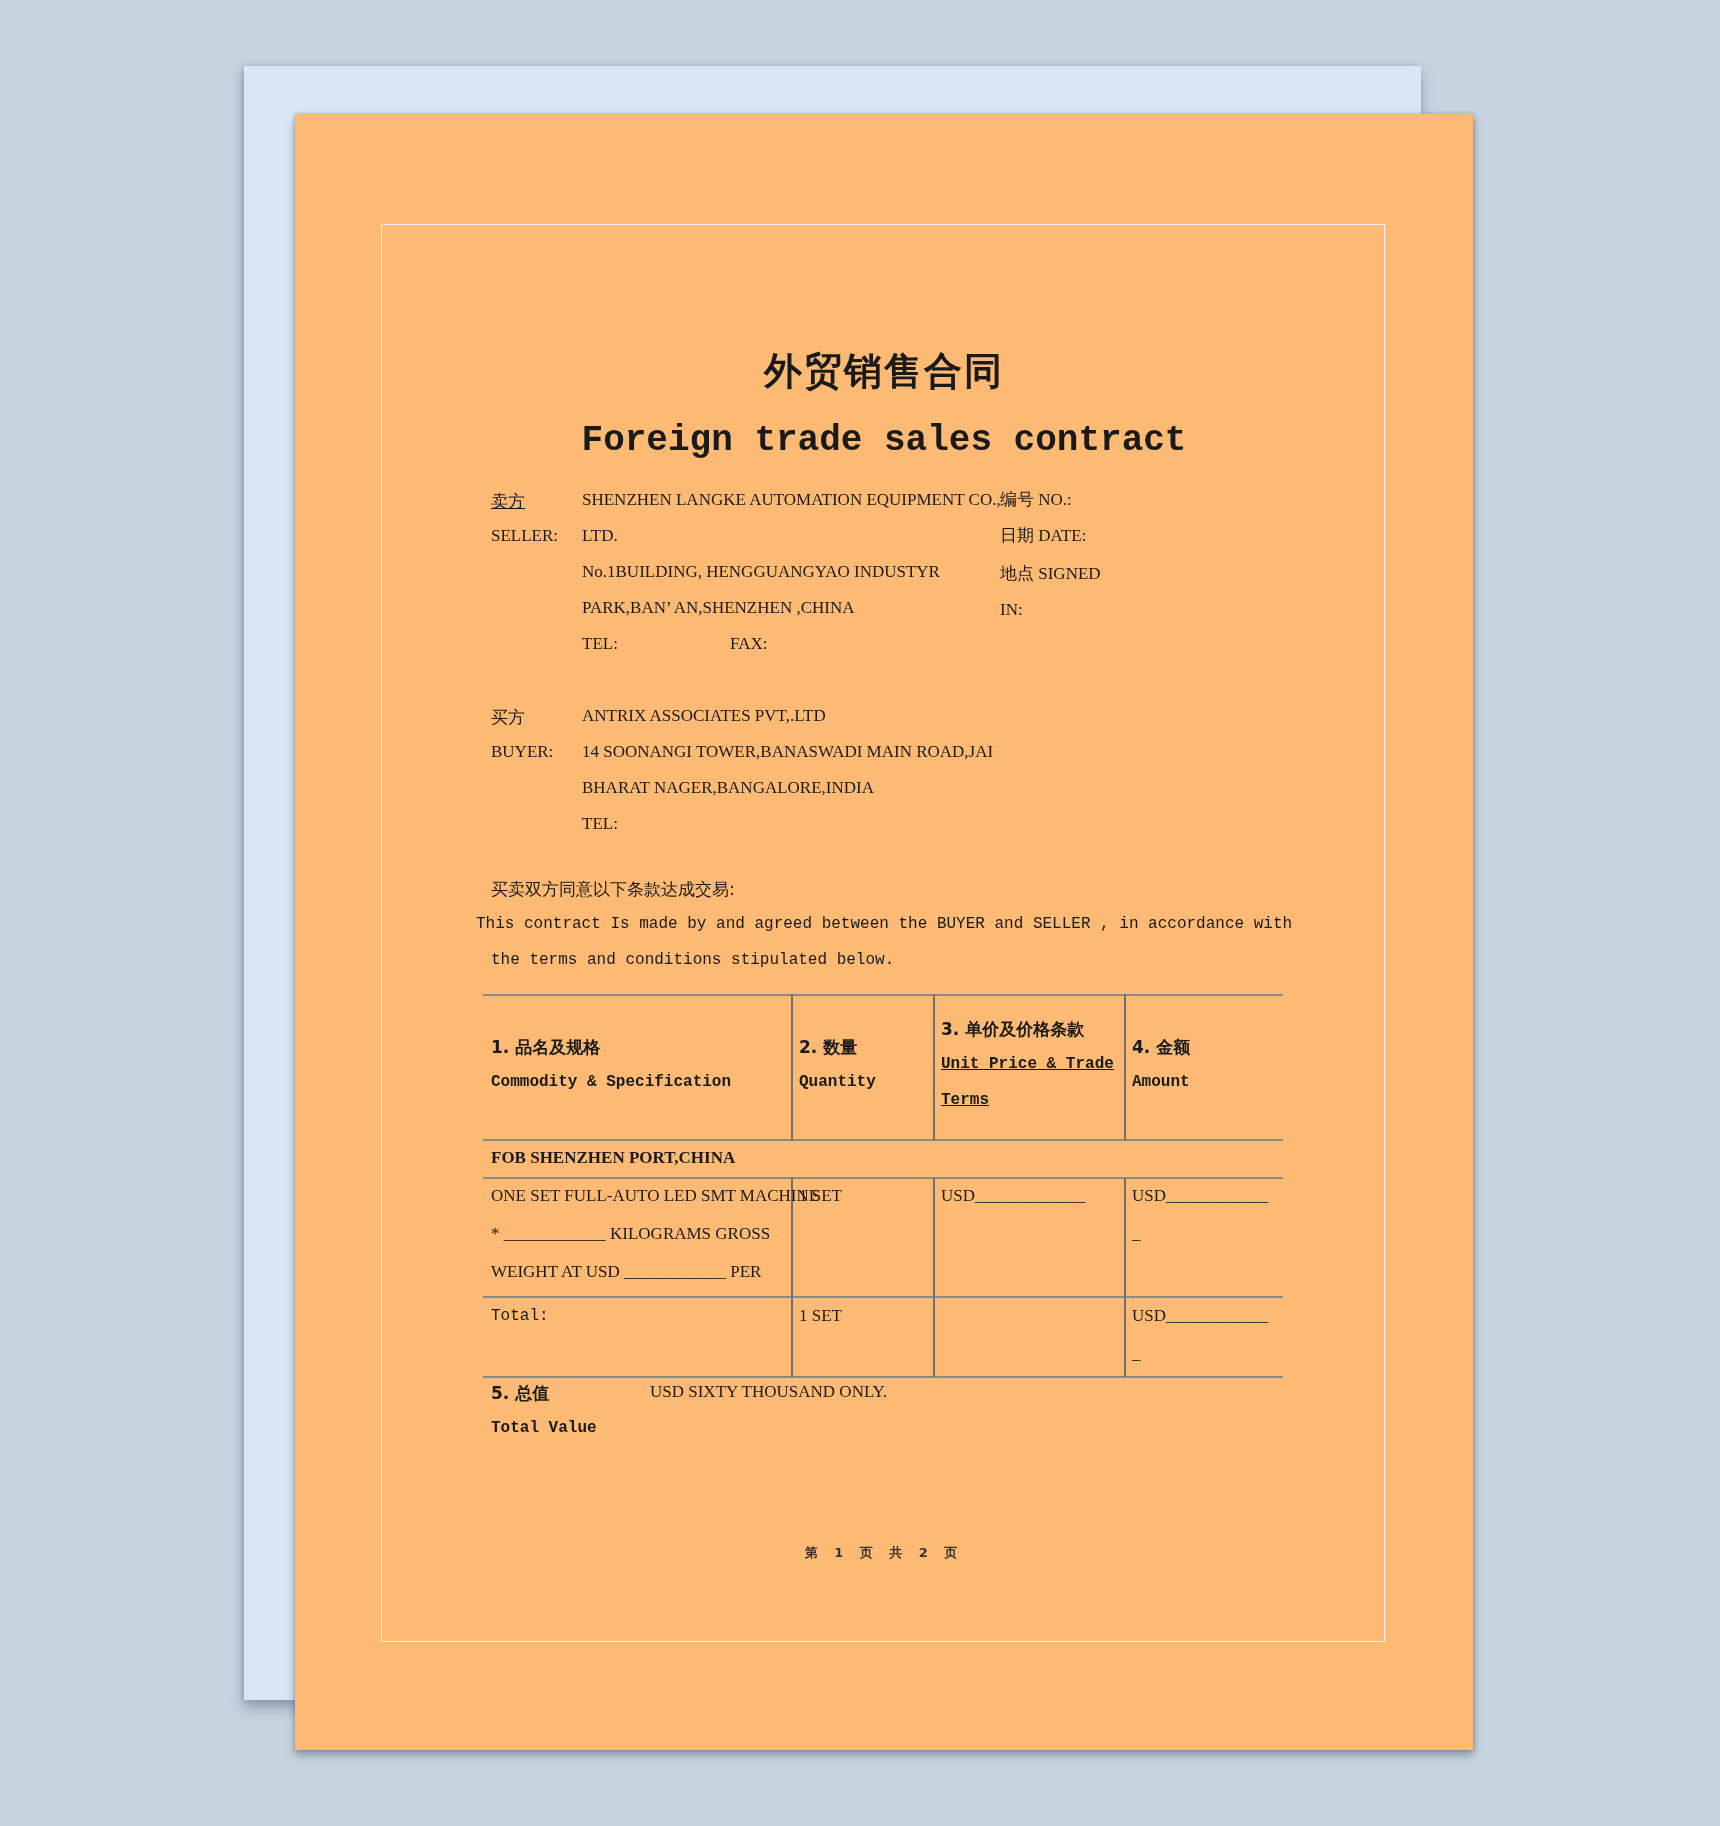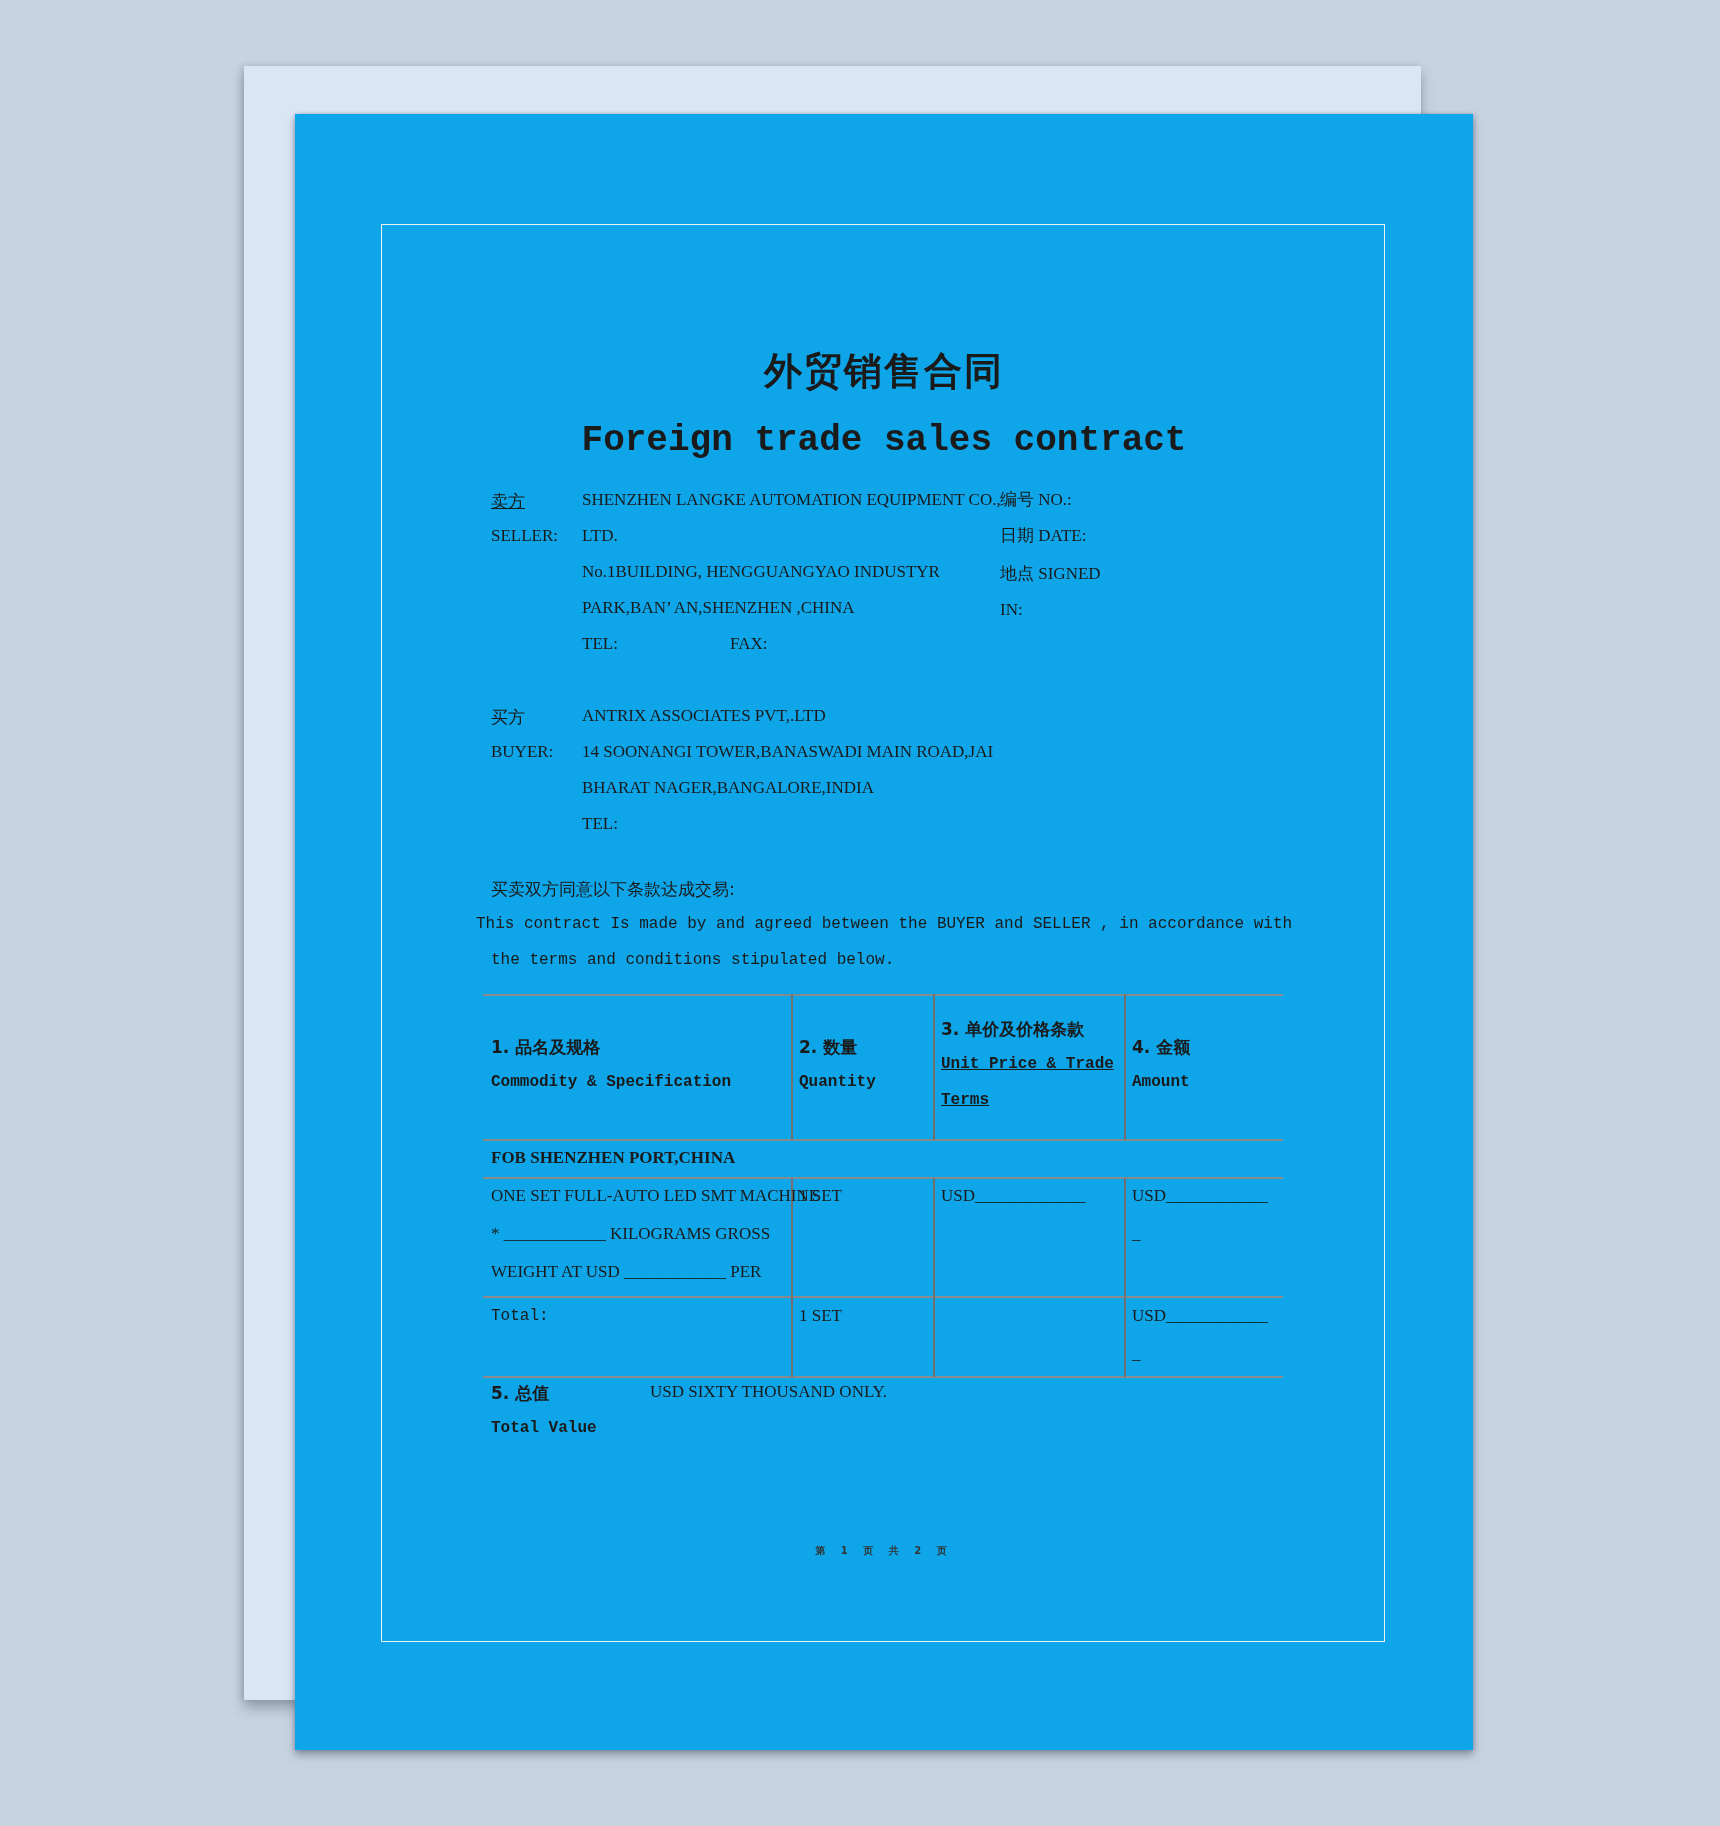--- a/index.html
+++ b/index.html
@@ -10,21 +10,21 @@
     font-family: "Liberation Mono", "DejaVu Sans Mono", monospace;
     color: #1a1a1a;
   }
   .back-page {
     position: absolute; left: 244px; top: 66px; width: 1177px; height: 1634px;
     background: #dbe6f4;
     box-shadow: 0 8px 12px rgba(80,95,115,0.45), -2px 0 6px rgba(80,95,115,0.25);
   }
   .front-page {
     position: absolute; left: 295px; top: 114px; width: 1178px; height: 1636px;
-    background: #0ea5e9;
+    background: #fdba74;
     box-shadow: 0 5px 8px rgba(80,95,115,0.55), 2px 0 4px rgba(80,95,115,0.2), -1px 0 3px rgba(80,95,115,0.2);
   }
   .inner-frame {
     position: absolute; left: 86px; top: 110px; width: 1002px; height: 1416px;
     border: 1px solid #f0f0f0;
   }
   .abs { position: absolute; white-space: nowrap; }
   .title-cn {
     left: 0; width: 1178px; top: 232px; text-align: center;
     font-family: "DejaVu Sans", sans-serif; font-weight: bold; font-size: 38px; letter-spacing: 2px;
@@ -41,21 +41,21 @@
   .mono { font-family: "Liberation Mono", monospace; font-size: 16px; line-height: 20px; }
   .bold { font-weight: bold; }
 
   
   .tbl { position: absolute; left: 188px; top: 880px; width: 800px; }
   .hline { position: absolute; left: 0; width: 800px; height: 2px; background: #8a8a8a; }
   .vline { position: absolute; width: 1.5px; background: #707070; }
   .cell { position: absolute; white-space: nowrap; }
   .page-num {
     left: 0; width: 1178px; top: 1430px; text-align: center;
-    font-family: "DejaVu Sans", sans-serif; font-size: 10px; font-weight: bold; letter-spacing: 6px; color: #333;
+    font-family: "DejaVu Sans", sans-serif; font-size: 13px; font-weight: bold; letter-spacing: 6px; color: #333;
   }
 </style>
 </head>
 <body>
 
 <div class="back-page"></div>
 
 <div class="front-page">
   <div class="inner-frame"></div>
 

